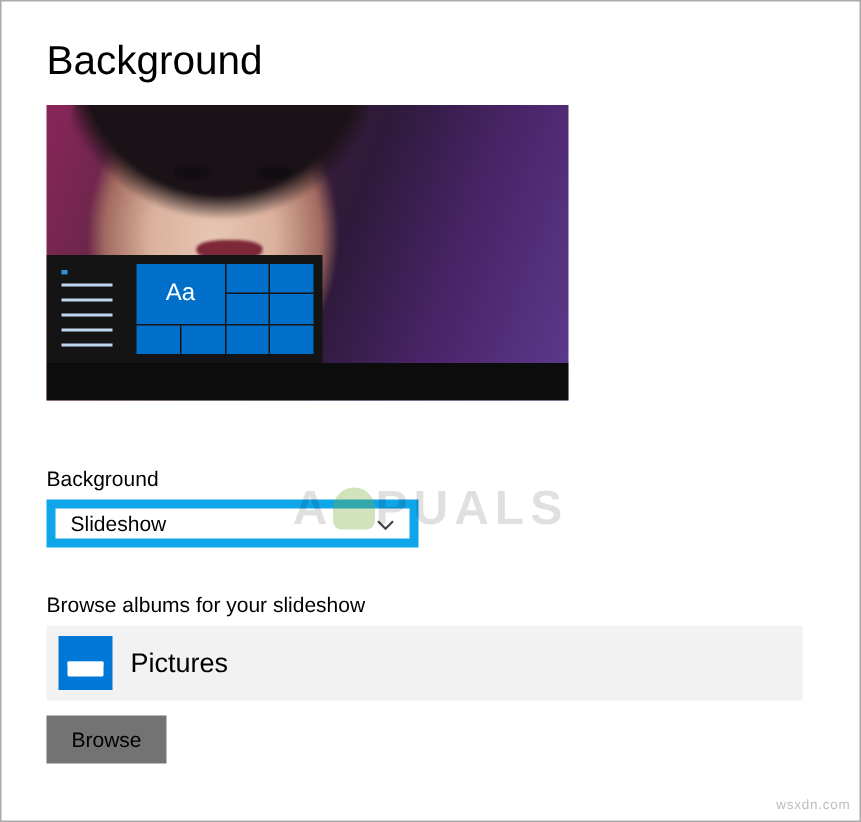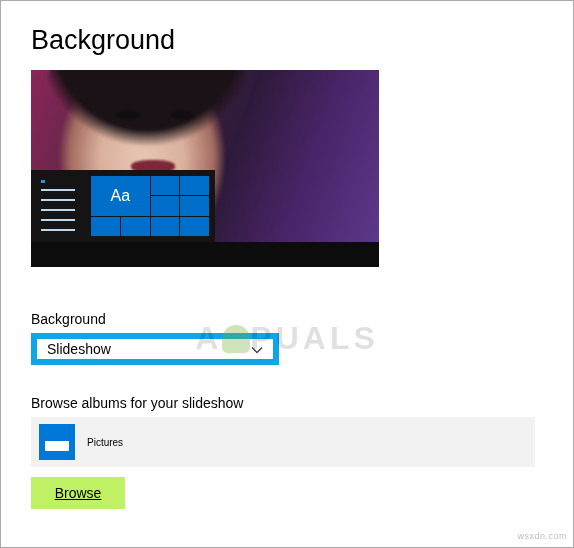--- a/index.html
+++ b/index.html
@@ -72,24 +72,24 @@
     }
     .album-icon { width:36px; height:36px; background:#0078d7; position:relative; }
     .album-icon::after{
       content:""; position:absolute; left:6px; top:17px; width:24px; height:10px;
       background:#fff; border-radius:1px;
     }
     .album-icon::before{
       content:""; position:absolute; left:6px; top:17px; width:24px; height:3px;
       background:#cfe6f7;
     }
-    .album-label{font-size:10px}
+    .album-label{font-size:18px}
     .browse-btn {
-      width:94px; height:32px; border:none; background:#bef264; font-size:14px; text-align:center;
-      cursor:pointer; font-family:inherit;text-decoration:underline;
+      width:80px; height:32px; border:none; background:#737373; font-size:14px; text-align:center;
+      cursor:pointer; font-family:inherit;
     }
     .srcnote{
       position:absolute; right:6px; bottom:6px; font-size:9px; color:#bdbdbd; letter-spacing:.5px;margin-left:21px;
     }
   </style>
 </head>
 <body>
 
 
 

